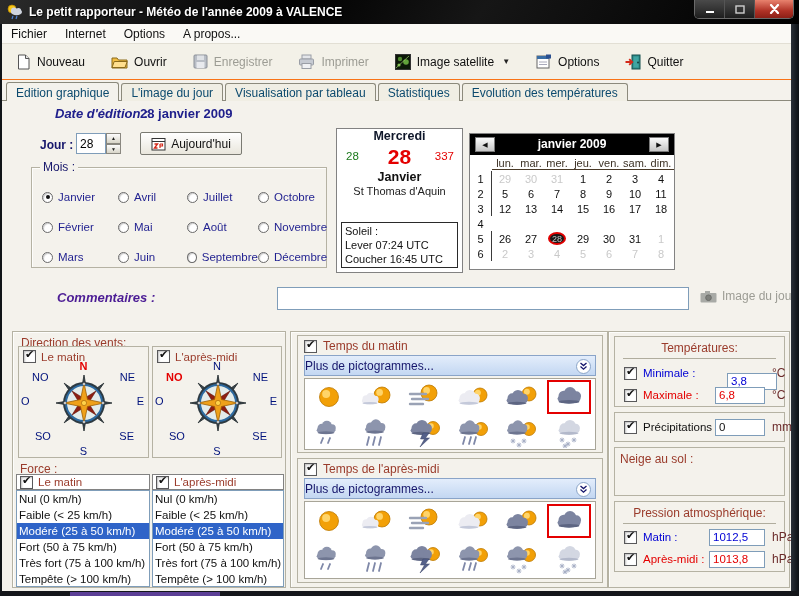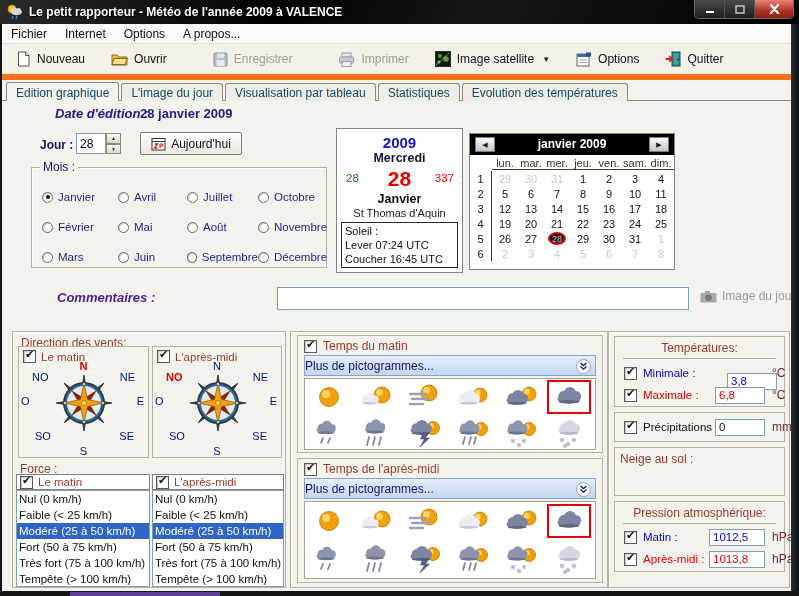--- a/index.html
+++ b/index.html
@@ -14,23 +14,23 @@
   .wbtn{width:30px;height:100%;display:flex;align-items:center;justify-content:center;background:linear-gradient(#4a4a4a,#1e1e1e);border-right:1px solid #555;}
   .wbtn.close{width:38px;background:linear-gradient(#e8826e,#b03226 60%,#8c1f16);border-right:none;}
   .edge-left{position:absolute;left:0;top:24px;bottom:0;width:2px;background:#101418;z-index:25;}
   .edge-right{position:absolute;right:0;top:24px;bottom:0;width:8px;background:linear-gradient(90deg,#2a3038,#0c1014);z-index:25;}
   .edge-bottom{position:absolute;left:0;right:0;bottom:0;height:5px;background:#14161a;z-index:25;}
   .task-frag{position:absolute;left:70px;bottom:0;width:150px;height:4px;background:#5c3f96;z-index:26;}
 
   
   .menubar{position:absolute;top:24px;left:2px;right:8px;height:20px;background:#faf9f5;border-bottom:1px solid #e2dfd4;display:flex;align-items:center;z-index:20;}
   .menu-item{font-size:12px;color:#111;padding:2px 9px;}
-  .toolbar{position:absolute;top:44px;left:2px;right:8px;height:36px;background:#f3f1e8;border-bottom:6px solid #f97316;display:flex;align-items:center;padding-left:14px;z-index:20;}
+  .toolbar{position:absolute;top:44px;left:2px;right:8px;height:36px;background:#f3f1e8;border-bottom:1px solid #f97316;display:flex;align-items:center;padding-left:14px;z-index:20;}
   .tbtn{display:flex;align-items:center;gap:6px;font-size:12px;color:#111;margin-right:26px;}
-  .tbtn.disabled{color:#9c9c94;margin-left:20px;}
+  .tbtn.disabled{color:#9c9c94;}
   .tbtn .drop{font-size:8px;color:#222;margin-left:2px;}
 
   
   .tabline{position:absolute;top:100px;left:2px;right:8px;height:1px;background:#8c8a7c;z-index:1;}
   .tabs{position:absolute;top:83px;left:6px;z-index:2;display:flex;}
   .tab{font-size:12px;color:#0c4a6e;background:#f0eee4;border:1px solid #8c8a7c;border-bottom:none;border-radius:3px 3px 0 0;padding:2px 9px 2px 9px;margin-right:2px;height:18px;}
   .tab.active{background:#f4f2ec;height:19px;margin-top:-1px;padding-top:3px;box-shadow:0 2px 0 #f4f2ec;}
 
   
   .cb{display:inline-block;width:13px;height:13px;background:#fff;border:1px solid #58585a;box-shadow:inset 1px 1px 2px rgba(0,0,0,.25);position:relative;vertical-align:middle;}
@@ -332,21 +332,20 @@
           <span class="mois-lbl">Novembre</span>
         </div>
         <div class="radio-row">
           <span class="radio"></span>
           <span class="mois-lbl">Décembre</span>
         </div>
       </div>
   </div>
 
   <div class="datecard">
-    <div class="dc-year">2009</div>
     <div class="dc-weekday">Mercredi</div>
     <div class="dc-numrow">
       <span class="dc-green">28</span>
       <span class="dc-big">28</span>
       <span class="dc-337">337</span>
     </div>
     <div class="dc-month">Janvier</div>
     <div class="dc-saint">St Thomas d'Aquin</div>
     <div class="dc-sun">
       <div>Soleil :</div>
@@ -403,29 +402,20 @@
             <span class="dcell">13</span>
             <span class="dcell">14</span>
             <span class="dcell">15</span>
             <span class="dcell">16</span>
             <span class="dcell">17</span>
             <span class="dcell">18</span>
           </div>
         </div>
         <div class="cal-week">
           <span class="wknum">4</span>
-          <div class="days">
-            <span class="dcell">19</span>
-            <span class="dcell">20</span>
-            <span class="dcell">21</span>
-            <span class="dcell">22</span>
-            <span class="dcell">23</span>
-            <span class="dcell">24</span>
-            <span class="dcell">25</span>
-          </div>
         </div>
         <div class="cal-week">
           <span class="wknum">5</span>
           <div class="days">
             <span class="dcell">26</span>
             <span class="dcell">27</span>
             <span class="dcell"><span class="selday">28</span></span>
             <span class="dcell">29</span>
             <span class="dcell">30</span>
             <span class="dcell">31</span>

